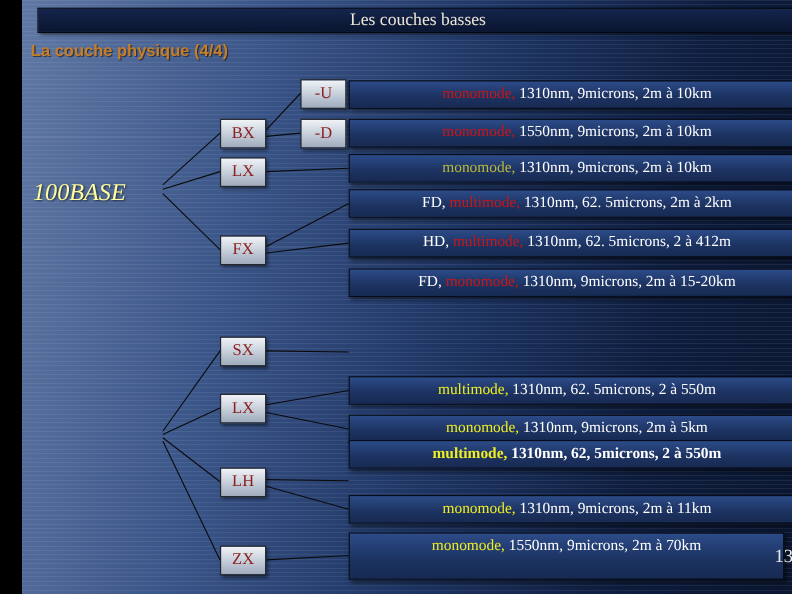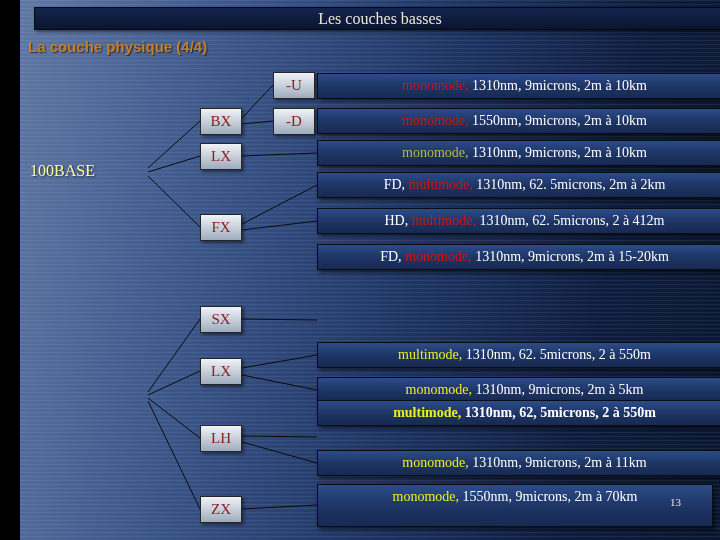--- a/index.html
+++ b/index.html
@@ -18,40 +18,40 @@
     background:linear-gradient(180deg,#14244c 0%, #0a1530 100%);
     border:1px solid #05080f; box-shadow:2px 2px 3px rgba(0,0,0,0.45);
     text-align:center; line-height:21px; color:#ece7d6; font-size:16px;
   }
   .subtitle {
     position:absolute; left:8px; top:38px;
     font-family:"Liberation Sans", sans-serif; font-weight:bold; font-size:15px;
     color:#c87e26; text-shadow:1px 1px 1px rgba(0,0,0,0.6);
   }
   .group-label {
-    position:absolute; font-size:16px; color:#ffff9e;
+    position:absolute; font-style:italic; font-size:22px; color:#ffff9e;
     text-shadow:1px 1px 2px rgba(0,0,0,0.65);
   }
   .node {
     position:absolute; width:42px; height:27px;
     background:linear-gradient(180deg,#f0f3f7 0%, #c3ccd8 55%, #9fabbc 100%);
     border:1px solid #26262a; box-shadow:2px 2px 3px rgba(0,0,0,0.45);
     color:#8c2020; font-size:15px; text-align:center; line-height:25px;
   }
   .row {
     position:absolute; left:297px; width:415px; height:26px;
     background:linear-gradient(180deg,#2c4b88 0%, #1c3260 60%, #172a52 100%);
     border:1px solid #080c18; box-shadow:2px 3px 4px rgba(0,0,0,0.5);
     color:#ffffff; font-size:14px; text-align:center; line-height:24px; white-space:nowrap;
   }
   .row-tall { height:43px; width:396px; line-height:19px; padding-top:2px; white-space:normal; }
   .kw-red   { color:#cc1515; }
   .kw-yellow{ color:#eeee22; }
   .kw-olive { color:#b9b93a; }
-  .page-num { position:absolute; left:650px; top:496px; font-size:11px; color:#e8e8e8; }
+  .page-num { position:absolute; left:684px; top:496px; font-size:17px; color:#e8e8e8; }
 </style>
 </head>
 <body>
 
 <div class="slide">
 
   <svg class="connectors" width="720" height="540" viewBox="0 0 720 540">
     <g stroke="#0a0a0a" stroke-width="1">
       <line x1="128" y1="168" x2="180" y2="121"></line>
       <line x1="128" y1="172" x2="180" y2="156"></line>

